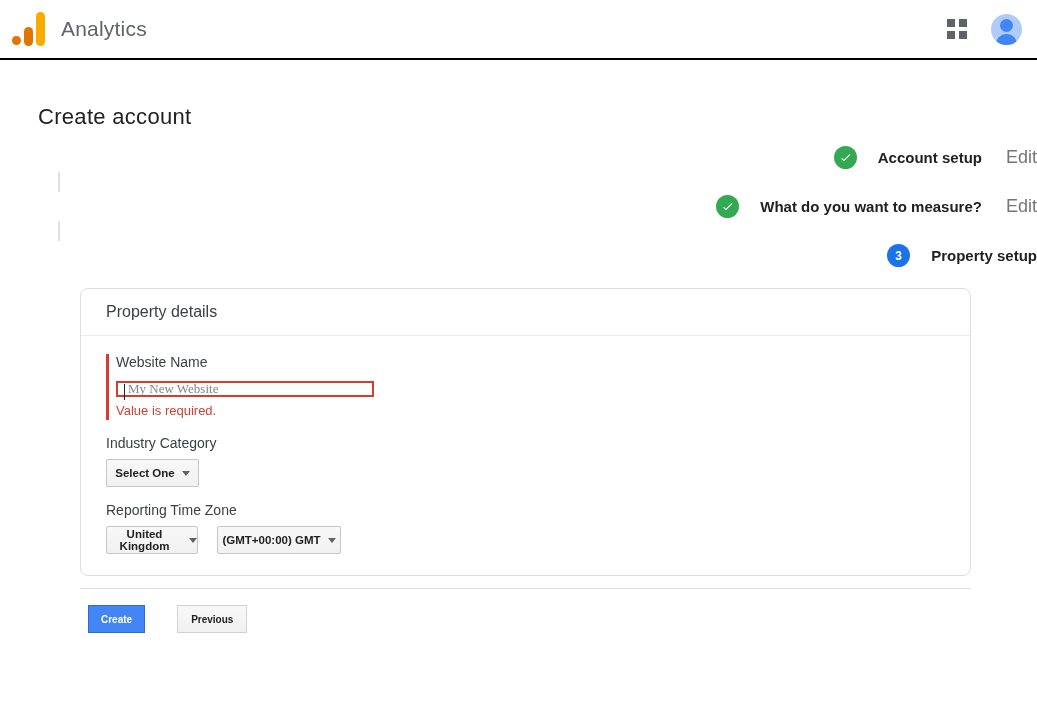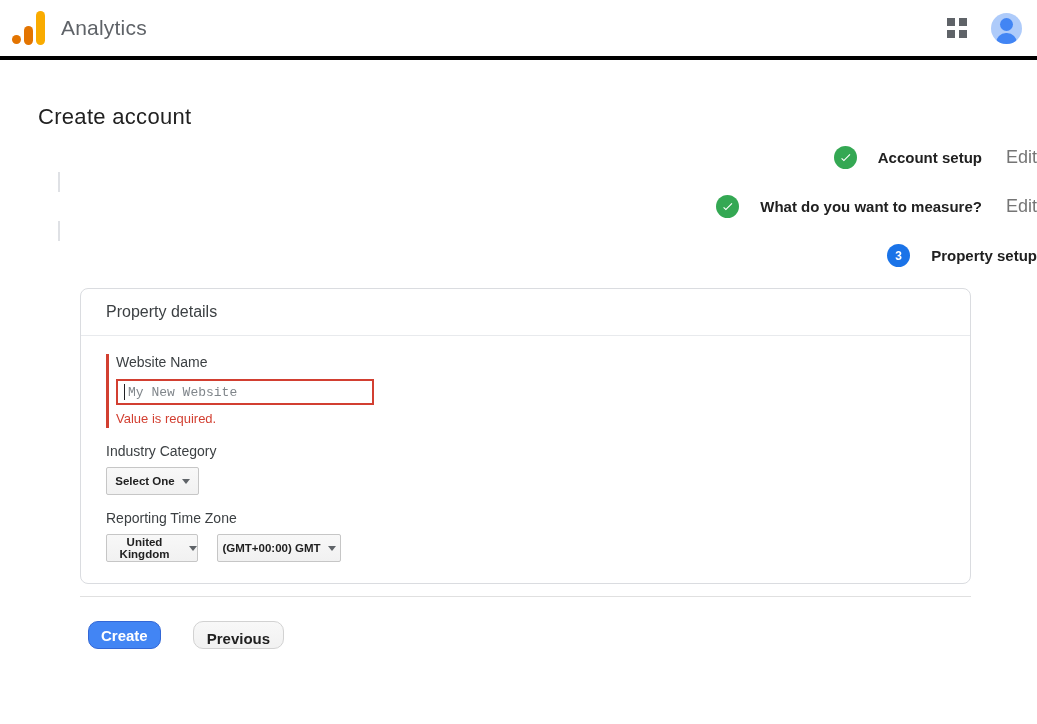--- a/index.html
+++ b/index.html
@@ -1,20 +1,20 @@
 <!DOCTYPE html>
 <html><head>
 <meta charset="utf-8">
 <style>
   * { margin: 0; padding: 0; box-sizing: border-box; }
   html, body { width: 1037px; height: 724px; background: #fff; overflow: hidden;
     font-family: "Liberation Sans", sans-serif; color: #212121; }
 
   
-  .topbar { height: 60px; display: flex; align-items: center; border-bottom: 4px solid #000000; }
+  .topbar { height: 60px; display: flex; align-items: center; border-bottom: 2px solid #000000; }
   .ga-logo { position: relative; width: 34px; height: 34px; margin-left: 12px; flex: none; }
   .ga-logo .dot  { position: absolute; left: 0; bottom: 1px; width: 9px; height: 9px; border-radius: 50%; background: #E37400; }
   .ga-logo .bar-short { position: absolute; left: 12px; bottom: 0; width: 9px; height: 19px; border-radius: 4.5px; background: #E37400; }
   .ga-logo .bar-tall  { position: absolute; left: 24px; bottom: 0; width: 9px; height: 34px; border-radius: 4.5px; background: #F9AB00; }
   .app-title { margin-left: 15px; font-size: 21px; color: #5f6368; letter-spacing: .2px; }
   .topbar-right { margin-left: auto; display: flex; align-items: center; gap: 24px; margin-right: 15px; }
   .apps-grid { width: 20px; height: 20px; display: grid; grid-template-columns: 8px 8px; grid-template-rows: 8px 8px; gap: 4px; cursor: pointer; }
   .apps-grid span { background: #5f6368; }
   .avatar { position: relative; width: 31px; height: 31px; border-radius: 50%; background: #aecbfa; overflow: hidden; cursor: pointer; }
   .avatar .head { position: absolute; top: 5px; left: 9px; width: 13px; height: 13px; border-radius: 50%; background: #4285f4; }
@@ -39,22 +39,22 @@
   .card { margin: 21px 0 0 80px; width: 891px; border: 1px solid #dadce0; border-radius: 8px; background: #fff; }
   .card-header { padding: 14px 25px; font-size: 16px; color: #3c4043; border-bottom: 1px solid #e8eaed; }
   .card-body { padding: 18px 25px 21px 25px; }
 
   .field-label { font-size: 14px; color: #3c4043; line-height: 17px; display: block; }
   .field { margin-top: 15px; }
   .field.url-field { margin-top: 21px; }
 
   .error-group { border-left: 3px solid #d23f31; padding-left: 7px; padding-bottom: 2px; }
   .input-wrap { position: relative; margin-top: 8px; width: 258px; }
-  .name-input { width: 258px; height: 26px; border: 2px solid #d23f31; border-radius: 0;
-    font-family: Liberation Mono, monospace; font-size: 13px; padding: 0 8px 0 10px; outline: none; color: #212121; }
+  .name-input { width: 258px; height: 16px; border: 2px solid #d23f31; border-radius: 0;
+    font-family: Liberation Serif, serif; font-size: 13px; padding: 0 8px 0 10px; outline: none; color: #212121; }
   .name-input::placeholder { color: #80868b; opacity: 1; }
   .caret { position: absolute; left: 8px; top: 5px; width: 1px; height: 16px; background: #202124; }
   .error-text { margin-top: 6px; font-size: 13px; color: #d23f31; line-height: 15px; }
 
   .url-row { margin-top: 7px; display: flex; }
   .gbtn { height: 28px; background: linear-gradient(#f8f8f8, #f1f1f1); border: 1px solid #c6c6c6;
     border-radius: 2px; font-family: "Liberation Sans", sans-serif; font-size: 11.5px; font-weight: 700; color: #212121;
     display: inline-flex; align-items: center; justify-content: center; gap: 7px; cursor: pointer; }
   .proto-btn { width: 76px; }
   .url-input { width: 259px; height: 28px; border: 1px solid #c4c4c4; font-family: "Liberation Sans", sans-serif;
@@ -63,22 +63,22 @@
   .arrow-down { width: 0; height: 0; border-left: 4px solid transparent; border-right: 4px solid transparent;
     border-top: 5px solid #5f6368; display: inline-block; }
   .select-row { margin-top: 7px; display: flex; gap: 19px; }
   .industry-btn { width: 93px; }
   .country-btn { width: 92px; }
   .tz-btn { width: 124px; }
 
   
   .footer-divider { margin: 12px 0 0 80px; width: 891px; height: 1px; background: #e0e0e0; }
   .actions { margin: 16px 0 0 88px; display: flex; gap: 32px; }
-  .btn { height: 28px; border-radius: 10px; font-family: "Liberation Sans", sans-serif;
-    font-size: 15px; font-weight: 700; cursor: pointer; margin-top: 8px; }
+  .btn { height: 28px; border-radius: 0; font-family: "Liberation Sans", sans-serif;
+    font-size: 10px; font-weight: 700; cursor: pointer; }
   .btn-create { min-width: 57px; padding: 0 12px; background: #4285f4; border: 1px solid #3367d6; color: #fff; }
   .btn-previous { padding: 8px 13px; background: linear-gradient(#f8f8f8, #f1f1f1); border: 1px solid #d2d2d2; color: #212121; }
 </style>
 </head>
 <body>
 
 <header class="topbar">
   <div class="ga-logo">
     <span class="dot"></span>
     <span class="bar-short"></span>

